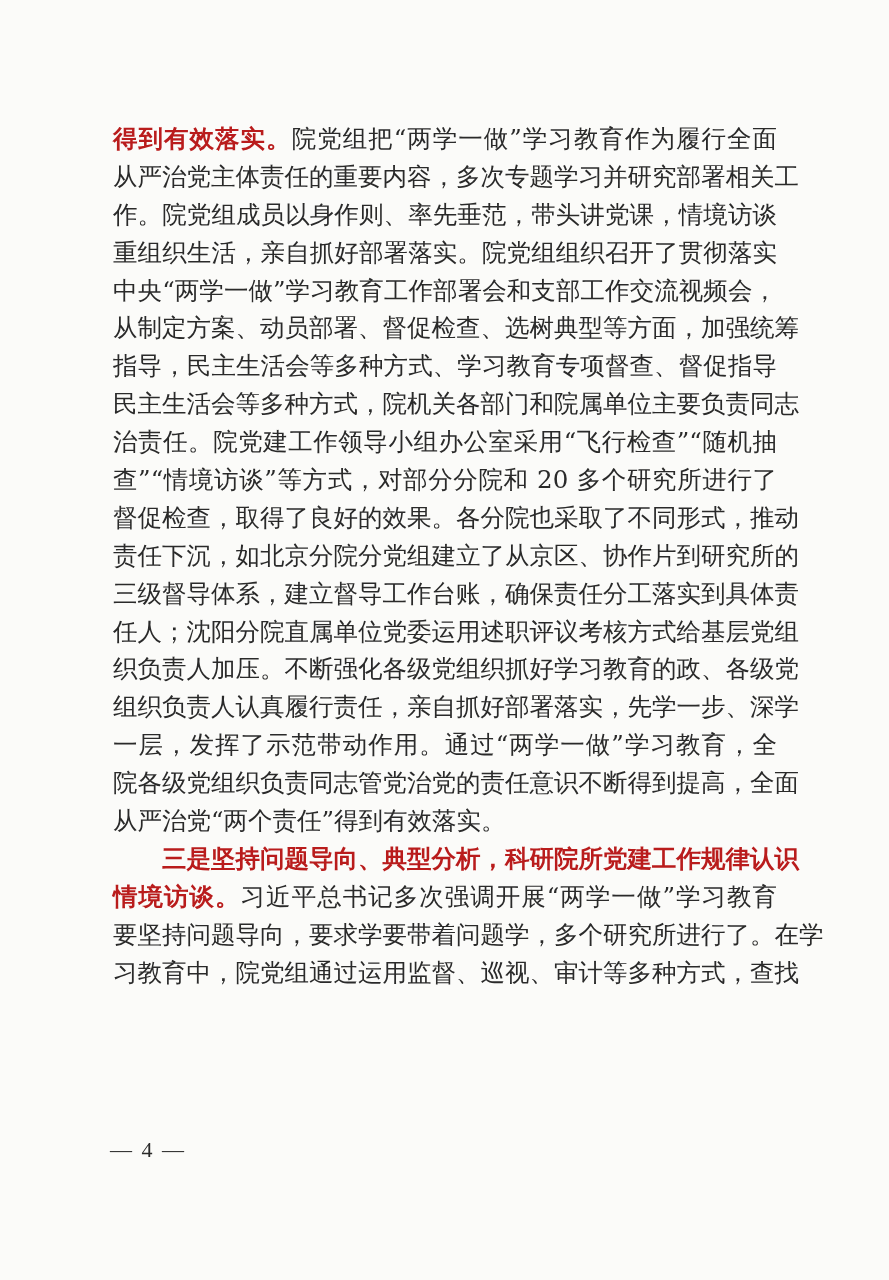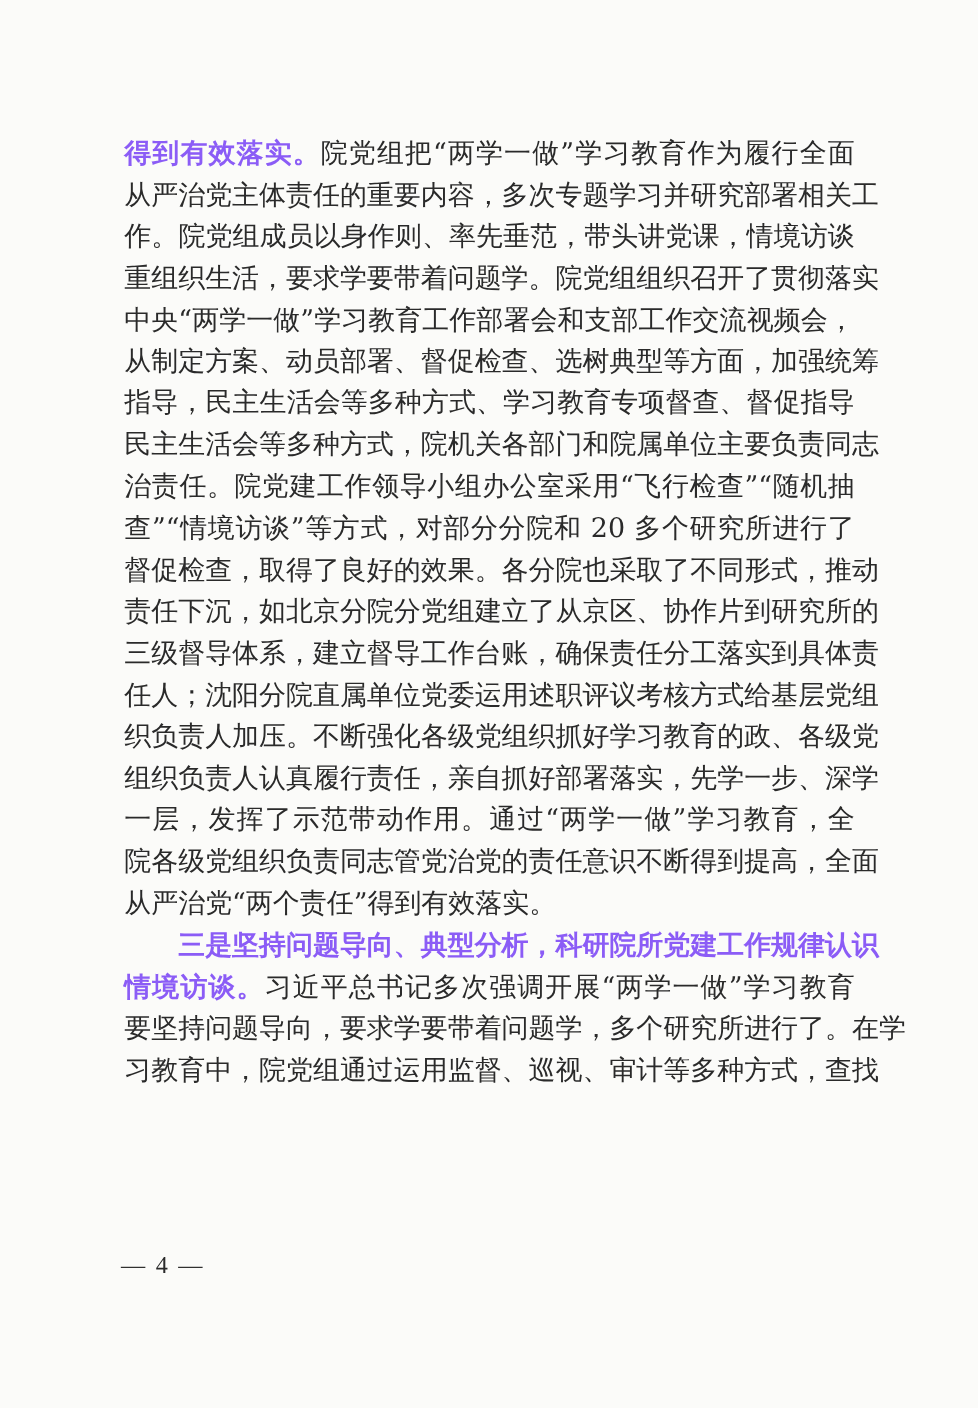--- a/index.html
+++ b/index.html
@@ -22,40 +22,40 @@
     height: 37.9px;
     line-height: 37.9px;
     font-size: 24.5px;
     white-space: nowrap;
     text-align: justify;
     text-align-last: justify;
     letter-spacing: 0;
   }
   .line.last { text-align-last: left; }
   .line.indent { padding-left: 49px; }
-  .bold { font-weight: bold; color: #8b5cf6; }
+  .bold { font-weight: bold; color: #b91c1c; }
   .page-number {
     position: absolute;
     left: 110px;
     top: 1137px;
     font-size: 22px;
     font-family: "Liberation Serif", serif;
     color: #2a2a2a;
     letter-spacing: 2px;
   }
 </style>
 </head>
 <body>
 
 <div class="page">
   <div class="body-text">
     <div class="line"><span class="bold">得到有效落实。</span><span>院党组把“两学一做”学习教育作为履行全面</span></div>
     <div class="line"><span>从严治党主体责任的重要内容，多次专题学习并研究部署相关工</span></div>
     <div class="line"><span>作。院党组成员以身作则、率先垂范，带头讲党课，情境访谈</span></div>
-    <div class="line"><span>重组织生活，要求学要带着问题学。院党组组织召开了贯彻落实</span></div>
+    <div class="line"><span>重组织生活，亲自抓好部署落实。院党组组织召开了贯彻落实</span></div>
     <div class="line"><span>中央“两学一做”学习教育工作部署会和支部工作交流视频会，</span></div>
     <div class="line"><span>从制定方案、动员部署、督促检查、选树典型等方面，加强统筹</span></div>
     <div class="line"><span>指导，民主生活会等多种方式、学习教育专项督查、督促指导</span></div>
     <div class="line"><span>民主生活会等多种方式，院机关各部门和院属单位主要负责同志</span></div>
     <div class="line"><span>治责任。院党建工作领导小组办公室采用“飞行检查”“随机抽</span></div>
     <div class="line"><span>查”“情境访谈”等方式，对部分分院和 20 多个研究所进行了</span></div>
     <div class="line"><span>督促检查，取得了良好的效果。各分院也采取了不同形式，推动</span></div>
     <div class="line"><span>责任下沉，如北京分院分党组建立了从京区、协作片到研究所的</span></div>
     <div class="line"><span>三级督导体系，建立督导工作台账，确保责任分工落实到具体责</span></div>
     <div class="line"><span>任人；沈阳分院直属单位党委运用述职评议考核方式给基层党组</span></div>

